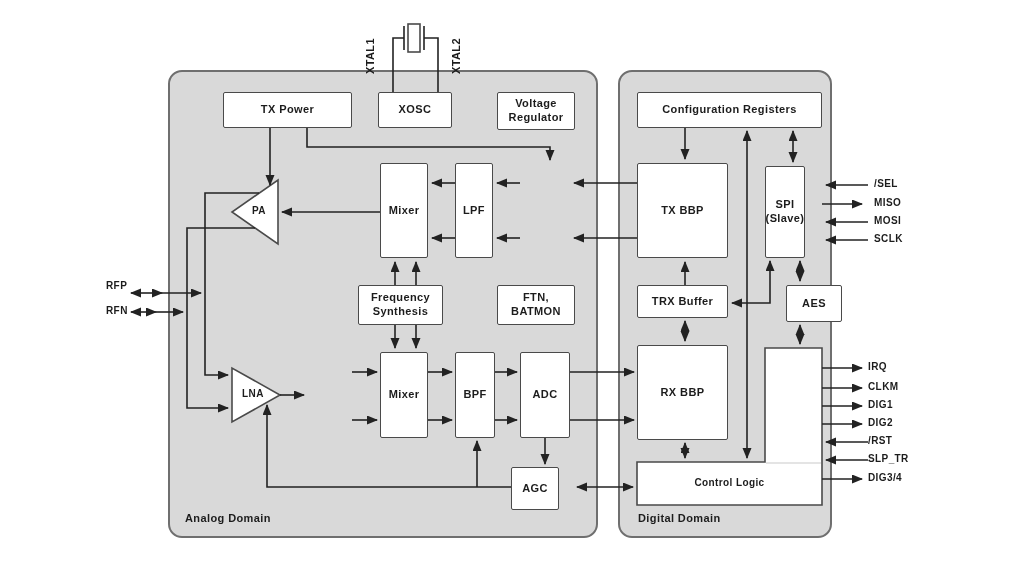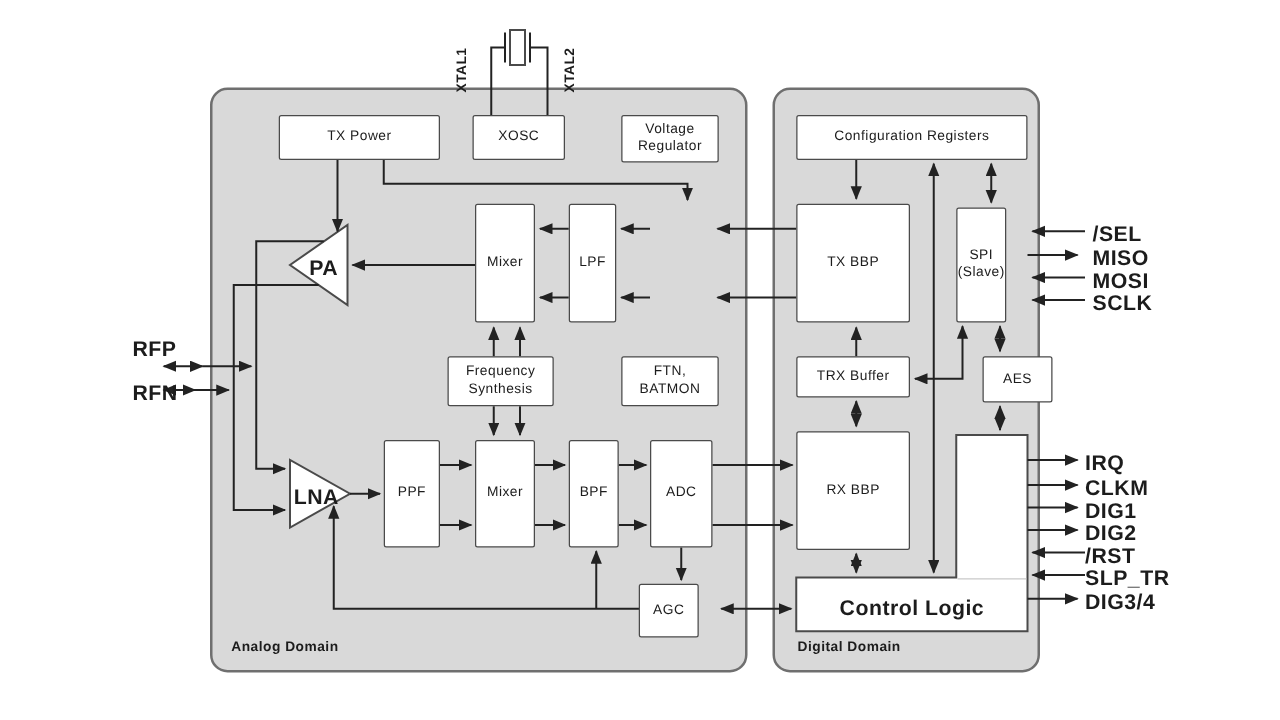--- a/index.html
+++ b/index.html
@@ -11,25 +11,25 @@
     position:absolute;z-index:1;box-sizing:border-box;
     background:var(--domain-fill,#d9d9d9);
     border:2px solid var(--domain-border,#6f6f6f);
     border-radius:14px;
   }
   svg.wires{position:absolute;left:0;top:0;z-index:2;pointer-events:none;}
   .block{
     position:absolute;z-index:3;box-sizing:border-box;padding:2px;
     background:#fff;border:1.6px solid var(--block-border,#4a4a4a);border-radius:2px;
     display:flex;align-items:center;justify-content:center;text-align:center;
-    font-size:11px;font-weight:normal;letter-spacing:.4px;line-height:1.25;
+    font-size:11px;font-weight:bold;letter-spacing:.4px;line-height:1.25;
     color:var(--text,#1c1c1c);
   }
   .floatlabel{
-    position:absolute;z-index:3;font-size:17px;font-weight:bold;letter-spacing:.4px;
+    position:absolute;z-index:3;font-size:10px;font-weight:bold;letter-spacing:.4px;
     color:var(--text,#1c1c1c);white-space:nowrap;
   }
   .center{text-align:center;}
   .vlabel{
     position:absolute;z-index:3;font-size:11px;font-weight:bold;letter-spacing:.4px;
     color:var(--text,#1c1c1c);width:54px;text-align:center;
     transform:rotate(-90deg);transform-origin:center;white-space:nowrap;
   }
   .domain-label{
     position:absolute;z-index:3;font-size:11px;font-weight:bold;letter-spacing:.4px;
@@ -132,41 +132,40 @@
     </g>
   </svg>
 
   <div class="block" style="left:223px;top:92px;width:129px;height:36px">TX Power</div>
   <div class="block" style="left:378px;top:92px;width:74px;height:36px">XOSC</div>
   <div class="block" style="left:497px;top:92px;width:78px;height:38px">Voltage Regulator</div>
   <div class="block" style="left:380px;top:163px;width:48px;height:95px">Mixer</div>
   <div class="block" style="left:455px;top:163px;width:38px;height:95px">LPF</div>
   <div class="block" style="left:358px;top:285px;width:85px;height:40px">Frequency Synthesis</div>
   <div class="block" style="left:497px;top:285px;width:78px;height:40px">FTN, BATMON</div>
-  <div class="block" style="left:307px;top:352px;width:45px;height:86px">PPF</div>
   <div class="block" style="left:380px;top:352px;width:48px;height:86px">Mixer</div>
   <div class="block" style="left:520px;top:352px;width:50px;height:86px">ADC</div>
   <div class="block" style="left:455px;top:352px;width:40px;height:86px">BPF</div>
   <div class="block" style="left:511px;top:467px;width:48px;height:43px">AGC</div>
 
   <div class="floatlabel center" style="left:243px;top:205px;width:32px">PA</div>
   <div class="floatlabel center" style="left:233px;top:388px;width:40px">LNA</div>
 
   <div class="block" style="left:637px;top:92px;width:185px;height:36px">Configuration Registers</div>
   <div class="block" style="left:637px;top:163px;width:91px;height:95px">TX BBP</div>
   <div class="block" style="left:765px;top:166px;width:40px;height:92px">SPI (Slave)</div>
   <div class="block" style="left:637px;top:285px;width:91px;height:33px">TRX Buffer</div>
   <div class="block" style="left:786px;top:285px;width:56px;height:37px">AES</div>
   <div class="block" style="left:637px;top:345px;width:91px;height:95px">RX BBP</div>
   <div class="floatlabel center" style="left:637px;top:477px;width:185px">Control Logic</div>
 
   <div class="vlabel" style="left:343px;top:50px">XTAL1</div>
   <div class="vlabel" style="left:429px;top:50px">XTAL2</div>
 
-  <div class="floatlabel" style="left:106px;top:270px">RFP</div>
+  <div class="floatlabel" style="left:106px;top:280px">RFP</div>
   <div class="floatlabel" style="left:106px;top:305px">RFN</div>
 
   <div class="floatlabel" style="left:874px;top:178px">/SEL</div>
   <div class="floatlabel" style="left:874px;top:197px">MISO</div>
   <div class="floatlabel" style="left:874px;top:215px">MOSI</div>
   <div class="floatlabel" style="left:874px;top:233px">SCLK</div>
 
   <div class="floatlabel" style="left:868px;top:361px">IRQ</div>
   <div class="floatlabel" style="left:868px;top:381px">CLKM</div>
   <div class="floatlabel" style="left:868px;top:399px">DIG1</div>

